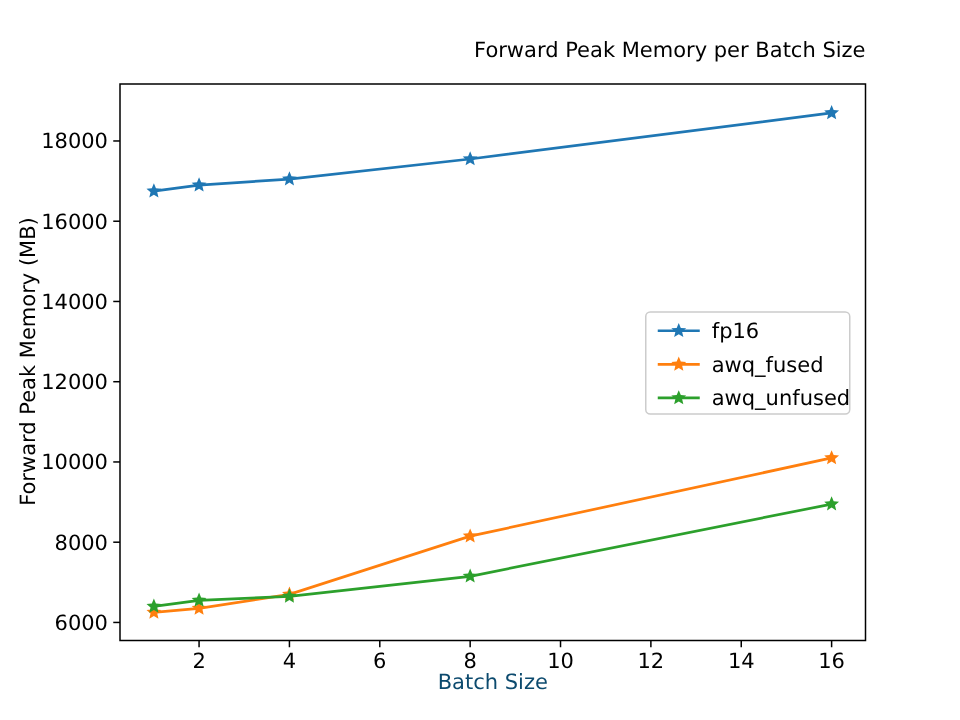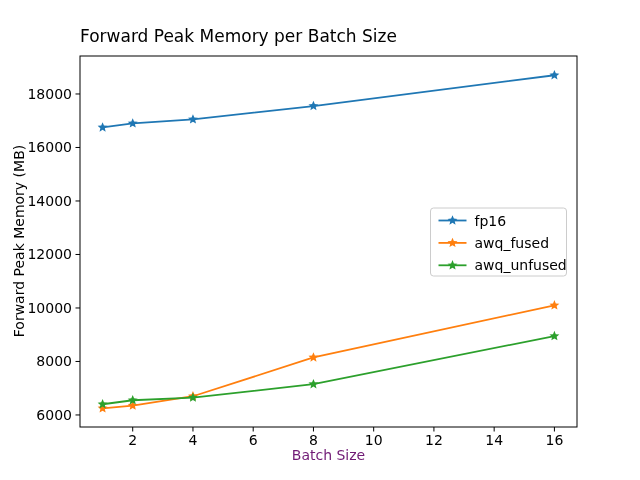--- a/index.html
+++ b/index.html
@@ -2,26 +2,26 @@
 <html><head>
 <meta charset="utf-8">
 <style>
   html,body{margin:0;padding:0;}
   body{
     width:640px;height:480px;background:#ffffff;position:relative;overflow:hidden;
     font-family:"DejaVu Sans","Liberation Sans",sans-serif;color:#000;
   }
   .figure{position:absolute;inset:0;}
   .chart-title{
-    position:absolute;left:80px;width:497px;top:26px;text-align:left;
-    font-size:17px;color:#000;white-space:nowrap;
+    position:absolute;left:80px;width:497px;top:26px;text-align:right;
+    font-size:14px;color:#000;white-space:nowrap;
   }
   .x-label{
     position:absolute;left:80px;width:497px;top:447px;text-align:center;
-    font-size:14px;color:#701a75;white-space:nowrap;
+    font-size:14px;color:#0c4a6e;white-space:nowrap;
   }
   .y-label{
     position:absolute;left:19px;top:241px;font-size:14px;color:#000;white-space:nowrap;
     transform:translate(-50%,-50%) rotate(-90deg);
   }
   svg text{font-family:"DejaVu Sans","Liberation Sans",sans-serif;font-size:14px;fill:#000;}
 </style>
 </head>
 <body>
 

